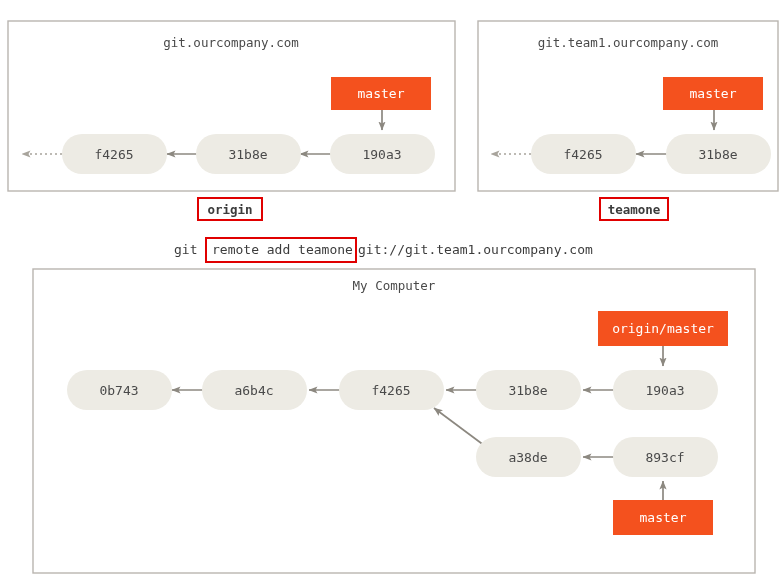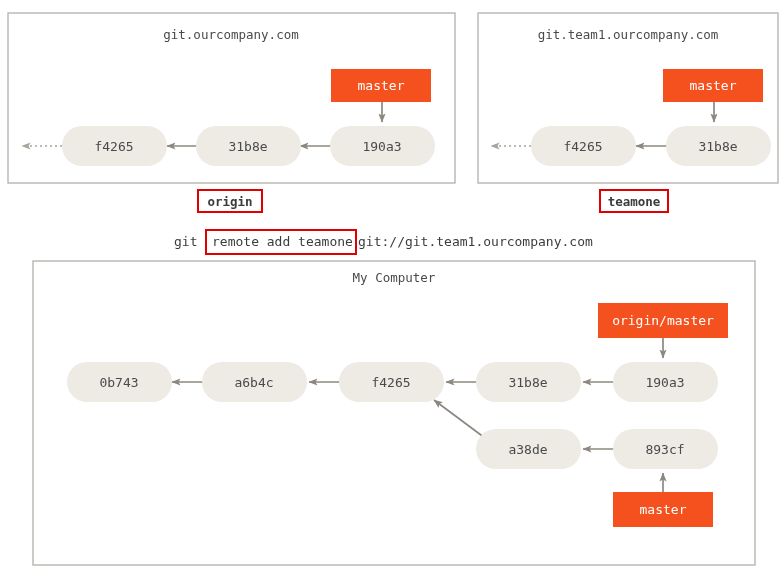--- a/index.html
+++ b/index.html
@@ -10,21 +10,21 @@
   body {
     width: 782px;
     height: 577px;
     font-family: "DejaVu Sans Mono", monospace;
     position: relative;
     overflow: hidden;
   }
   #diagram-root {
     position: absolute;
     left: 0;
-    top: 0;
+    top: 8px;
     width: 782px;
     height: 562px;
   }
   .panel-rect {
     fill: #ffffff;
     stroke: #b9b5b0;
     stroke-width: 1.4;
   }
   .panel-title {
     font-family: "DejaVu Sans Mono", monospace;

